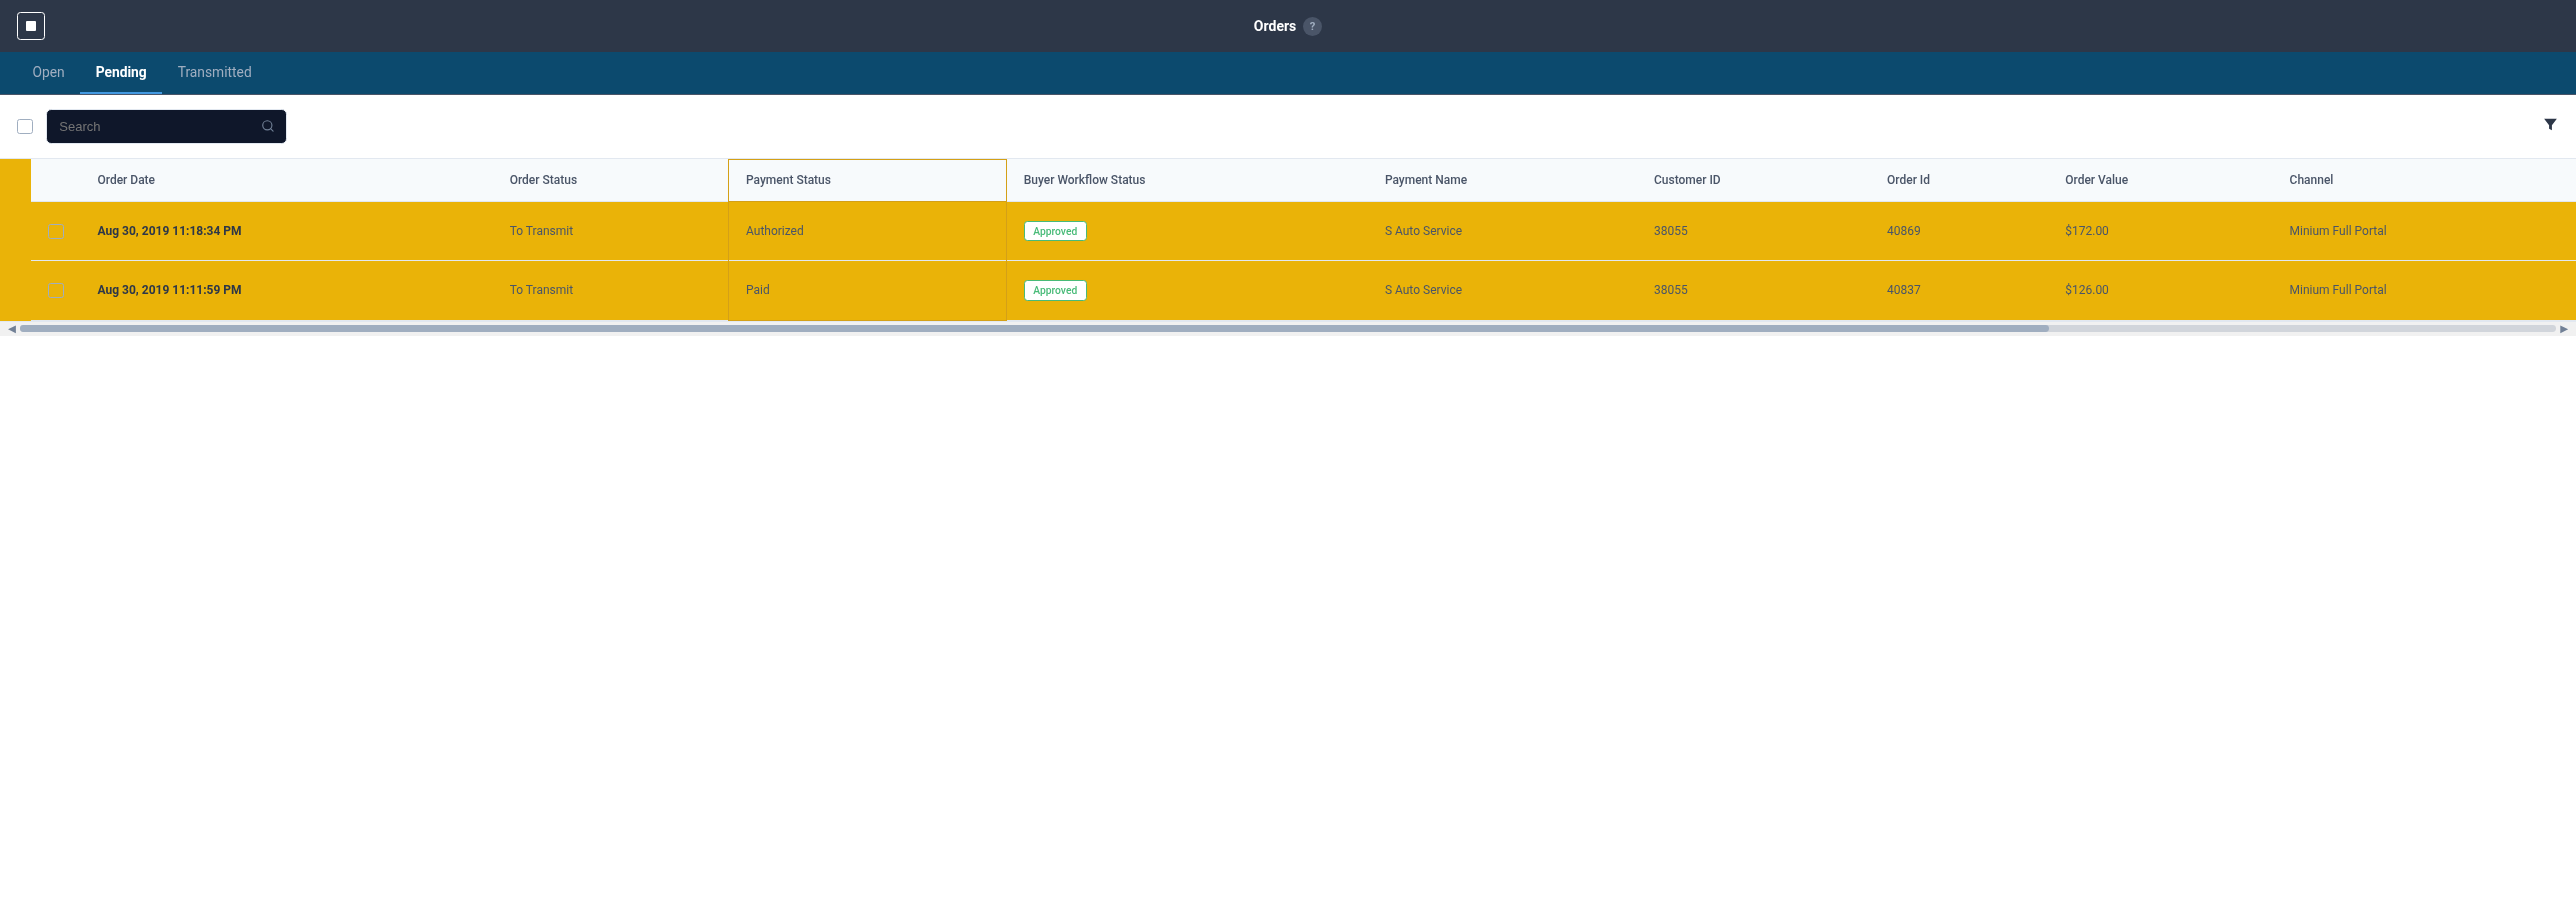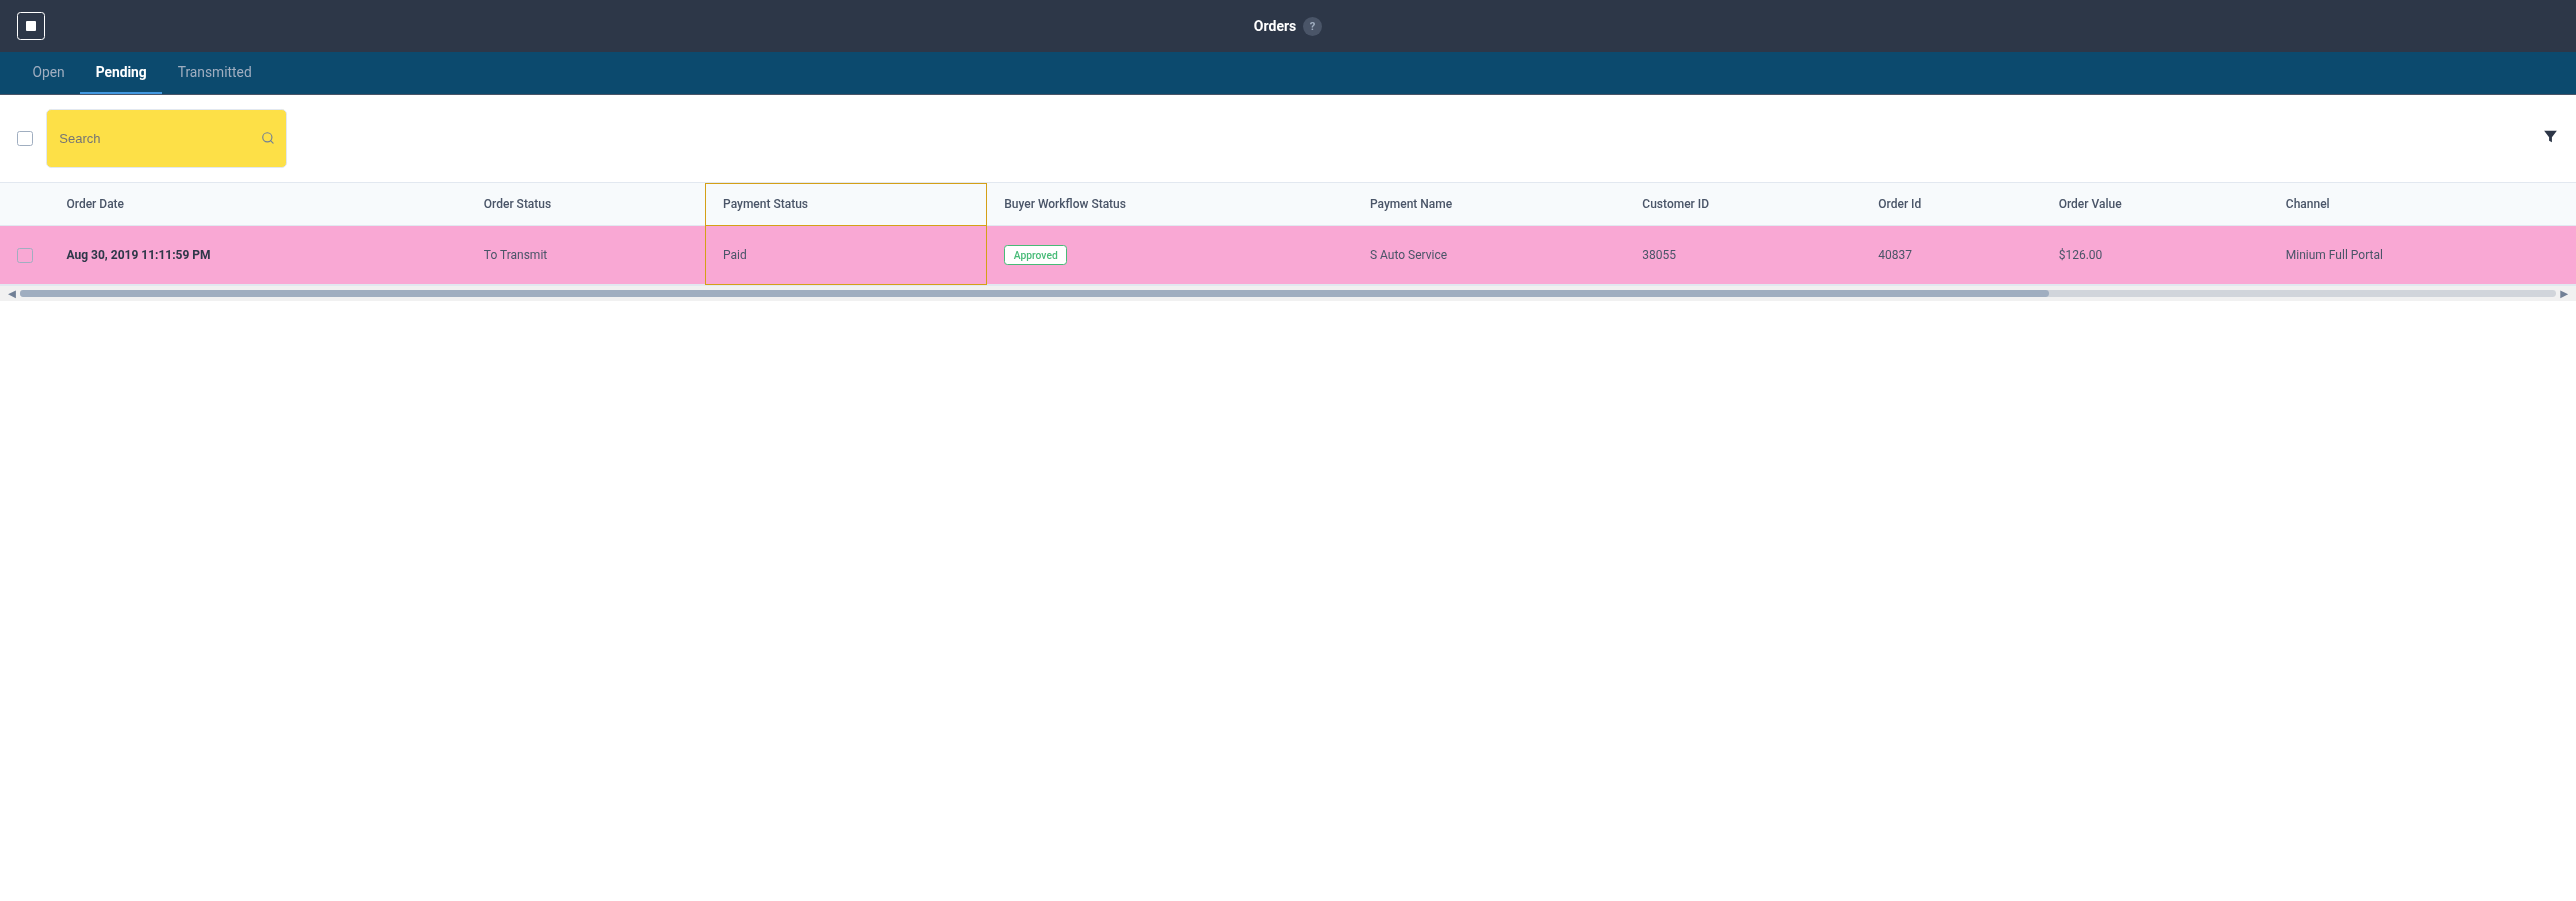--- a/index.html
+++ b/index.html
@@ -91,24 +91,24 @@
       width: 15.5px;
       height: 15.5px;
       border: 1.7px solid #a0aec0;
       border-radius: 2.6px;
       cursor: pointer;
       flex-shrink: 0;
     }
     .search-box {
       display: flex;
       align-items: center;
-      background: #fde047;
+      background: #0f172a;
       border: 0.9px solid #e2e8f0;
       border-radius: 5.2px;
-      padding: 21px 12px;
+      padding: 9px 12px;
       gap: 8.6px;
       width: 241px;
     }
     .search-input {
       border: none;
       background: transparent;
       outline: none;
       font-size: 13px;
       color: #718096;
       width: 100%;
@@ -119,21 +119,22 @@
     }
     .filter-icon-wrap {
       margin-left: auto;
       cursor: pointer;
       color: #2d3748;
     }
 
     
     .table-container {
       overflow-x: auto;
-      background: #f9a8d4;
+      background: #eab308;
+      padding-left: 31px;
     }
     table {
       width: 100%;
       border-collapse: collapse;
       min-width: 1034px;
     }
     thead tr {
       background: #f7fafc;
       border-bottom: 0.9px solid #e2e8f0;
     }
@@ -272,20 +273,36 @@
         <th>Order Id</th>
         <th>Order Value</th>
         <th>Channel</th>
       </tr>
     </thead>
     <tbody id="table-body">
         <tr>
     <td>
       <div style="width:15.5px;height:15.5px;border:1.7px solid #a0aec0;border-radius:2.6px;cursor:pointer;"></div>
     </td>
+    <td class="order-date">Aug 30, 2019 11:18:34 PM</td>
+    <td>To Transmit</td>
+    <td class="payment-status-col">Authorized</td>
+    <td>
+      <span class="badge badge-approved">Approved</span>
+    </td>
+    <td>S Auto Service</td>
+    <td>38055</td>
+    <td>40869</td>
+    <td>$172.00</td>
+    <td>Minium Full Portal</td>
+  </tr>
+        <tr>
+    <td>
+      <div style="width:15.5px;height:15.5px;border:1.7px solid #a0aec0;border-radius:2.6px;cursor:pointer;"></div>
+    </td>
     <td class="order-date">Aug 30, 2019 11:11:59 PM</td>
     <td>To Transmit</td>
     <td class="payment-status-col">Paid</td>
     <td>
       <span class="badge badge-approved">Approved</span>
     </td>
     <td>S Auto Service</td>
     <td>38055</td>
     <td>40837</td>
     <td>$126.00</td>

